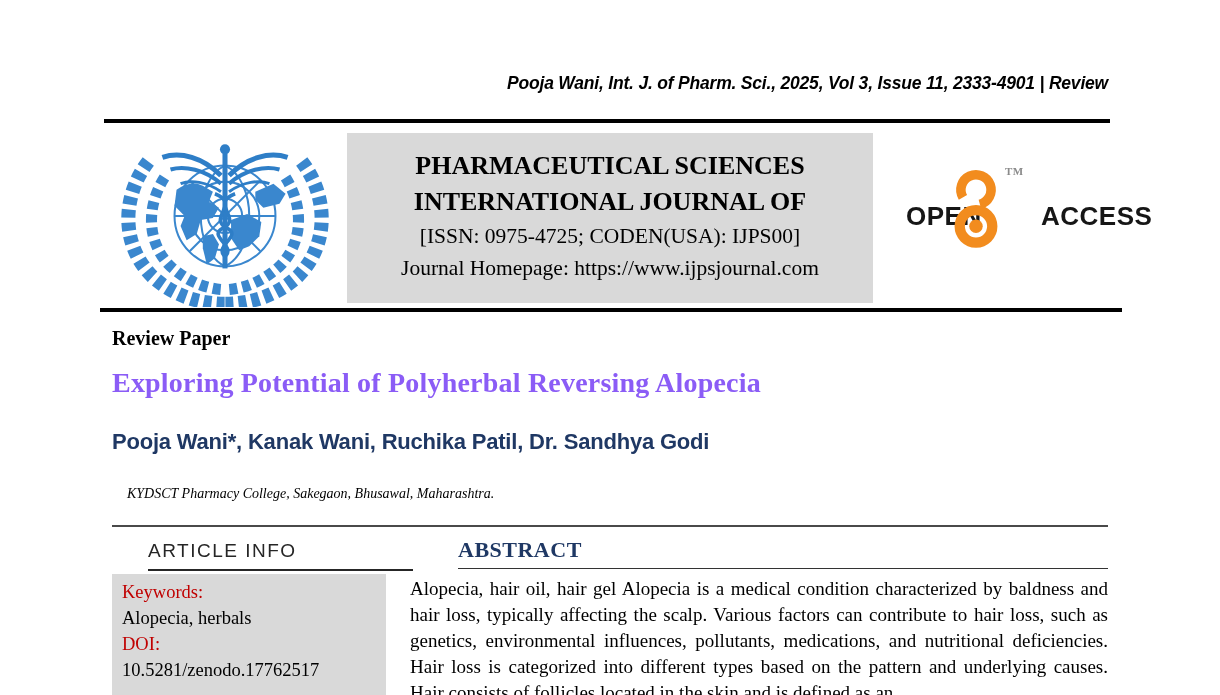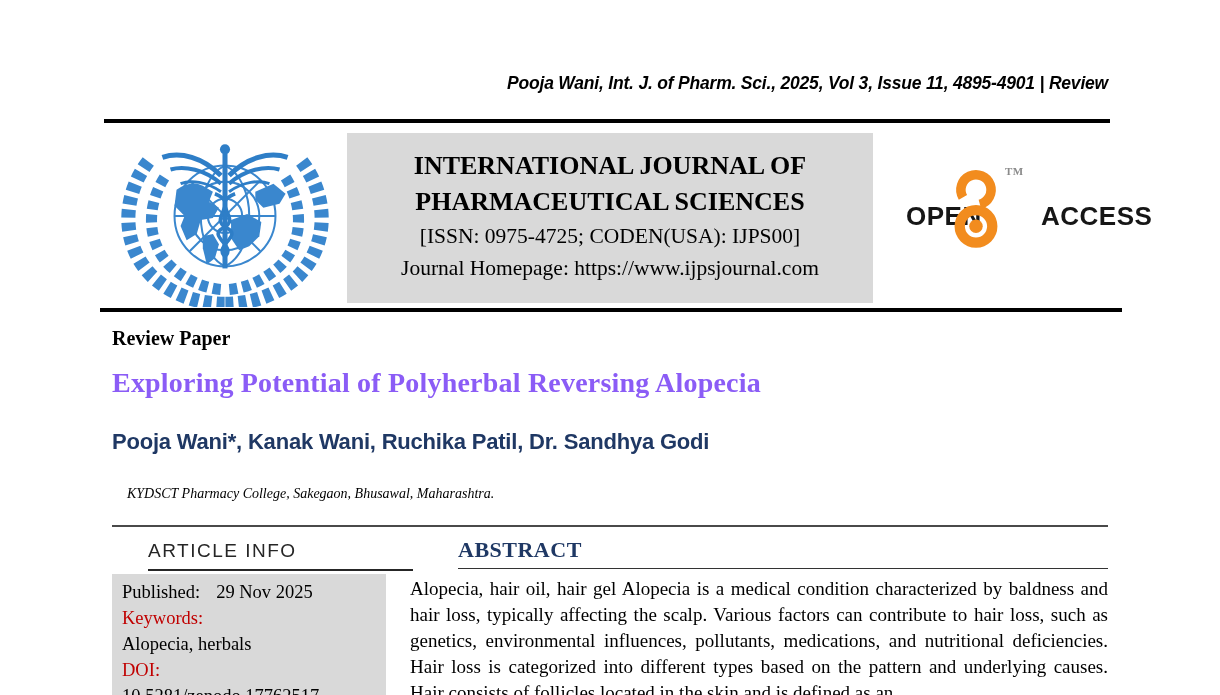--- a/index.html
+++ b/index.html
@@ -68,21 +68,21 @@
   }
   .abs-text {
     margin-top:7px; font-size:19px; line-height:26px; text-align:justify; color:#000;
   }
 </style>
 </head>
 <body>
 
 <div id="page">
 
-  <div class="citation">Pooja Wani, Int. J. of Pharm. Sci., 2025, Vol 3, Issue 11, 4895-4901 | Review</div>
+  <div class="citation">Pooja Wani, Int. J. of Pharm. Sci., 2025, Vol 3, Issue 11, 2333-4901 | Review</div>
   <div class="rule-1"></div>
 
   <div class="emblem">
     <svg viewBox="0 0 212 168" xmlns="http://www.w3.org/2000/svg">
 
       <g fill="none" stroke="#3A87CE" stroke-width="2">
         <circle cx="106" cy="78" r="50"></circle>
         <circle cx="106" cy="78" r="34"></circle>
         <circle cx="106" cy="78" r="17"></circle>
         <path d="M106,28 C74,44 74,112 106,128"></path>
@@ -115,22 +115,22 @@
       <g fill="none" stroke="#3A87CE" stroke-dasharray="8 5">
         <path d="M30,24 C4,58 2,106 34,138 C56,158 82,165 106,165" stroke-width="14"></path>
         <path d="M182,24 C208,58 210,106 178,138 C156,158 130,165 106,165" stroke-width="14"></path>
         <path d="M46,40 C28,68 28,104 52,128 C70,144 88,150 104,151" stroke-width="11"></path>
         <path d="M166,40 C184,68 184,104 160,128 C142,144 124,150 108,151" stroke-width="11"></path>
       </g>
     </svg>
   </div>
 
   <div class="masthead-box">
+    <div class="mh-name">PHARMACEUTICAL SCIENCES</div>
     <div class="mh-name">INTERNATIONAL JOURNAL OF</div>
-    <div class="mh-name">PHARMACEUTICAL SCIENCES</div>
     <div class="mh-sub">[ISSN: 0975-4725; CODEN(USA): IJPS00]</div>
     <div class="mh-sub">Journal Homepage: https://www.ijpsjournal.com</div>
   </div>
 
   <div class="openaccess">
     <span class="oa-word oa-open">OPEN</span>
     <span class="oa-lock">
       <svg viewBox="0 0 68 104" xmlns="http://www.w3.org/2000/svg">
         <path d="M 17.55 39.5 A 19 19 0 1 1 38.9 48.35" fill="none" stroke="#F28C1E" stroke-width="12"></path>
         <circle cx="34" cy="76" r="20.5" fill="none" stroke="#F28C1E" stroke-width="13"></circle>
@@ -146,23 +146,20 @@
   <div class="review-paper">Review Paper</div>
   <div class="title">Exploring Potential of Polyherbal Reversing Alopecia</div>
   <div class="authors">Pooja Wani*, Kanak Wani, Ruchika Patil, Dr. Sandhya Godi</div>
   <div class="affiliation">KYDSCT Pharmacy College, Sakegaon, Bhusawal, Maharashtra.</div>
 
   <div class="rule-3"></div>
 
   <div class="info-col">
     <div class="info-heading">ARTICLE INFO</div>
     <div class="info-box">
-      <div>
-        <span>Published:</span><span class="published-value">29 Nov 2025</span>
-      </div>
       <div class="info-label-red">Keywords:</div>
       <div>Alopecia, herbals</div>
       <div class="info-label-red">DOI:</div>
       <div>10.5281/zenodo.17762517</div>
     </div>
   </div>
 
   <div class="abs-col">
     <div class="abs-heading">ABSTRACT</div>
     <div class="abs-text">Alopecia, hair oil, hair gel Alopecia is a medical condition characterized by baldness and hair loss, typically affecting the scalp. Various factors can contribute to hair loss, such as genetics, environmental influences, pollutants, medications, and nutritional deficiencies. Hair loss is categorized into different types based on the pattern and underlying causes. Hair consists of follicles located in the skin and is defined as an</div>

